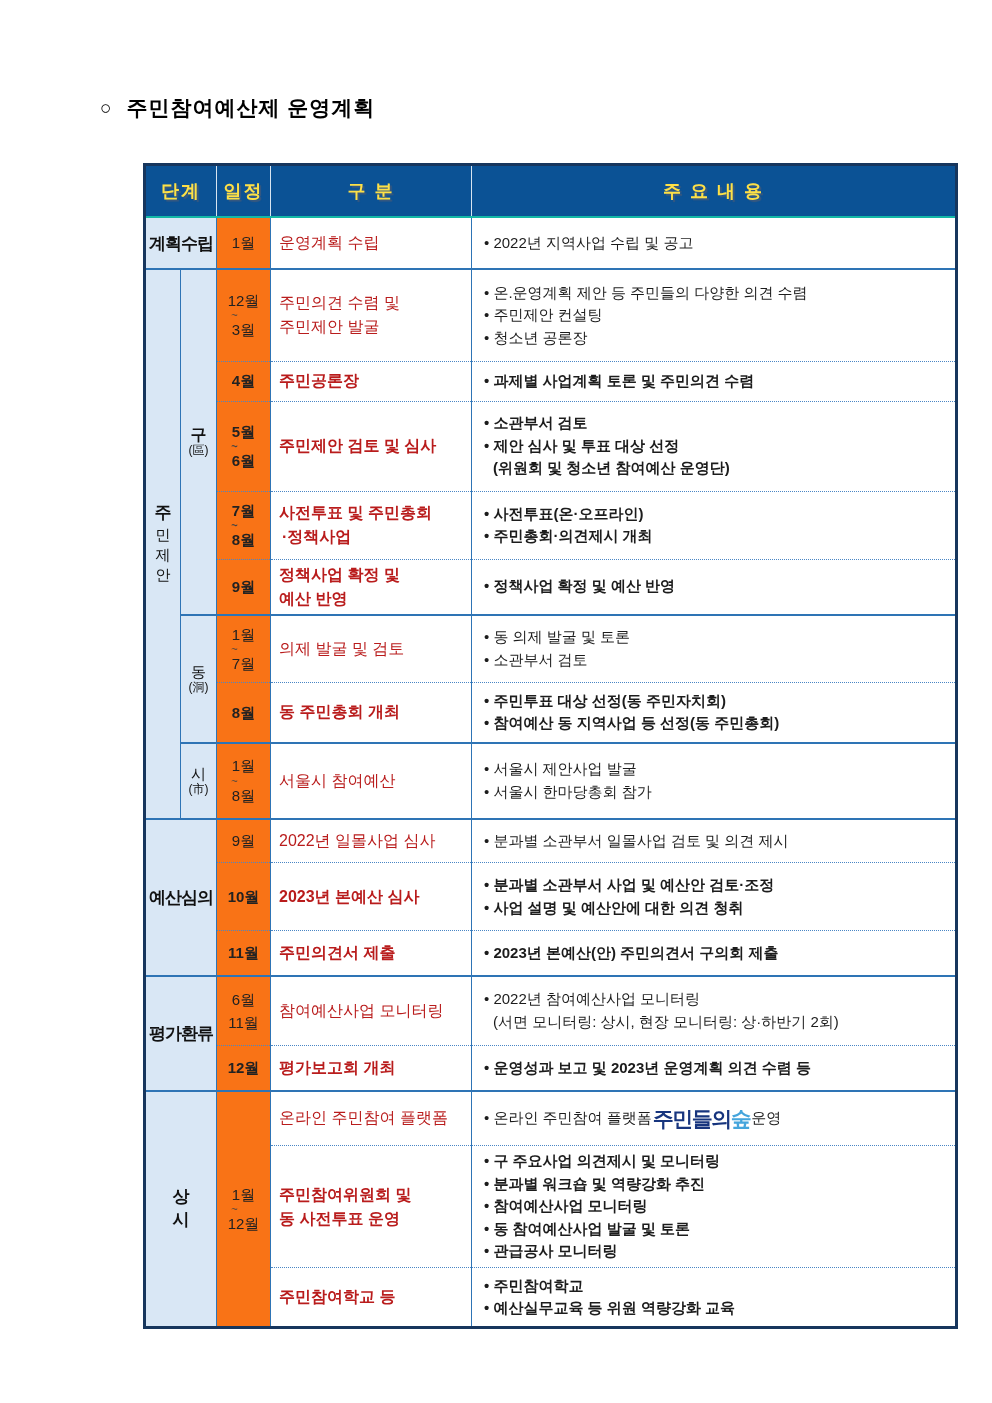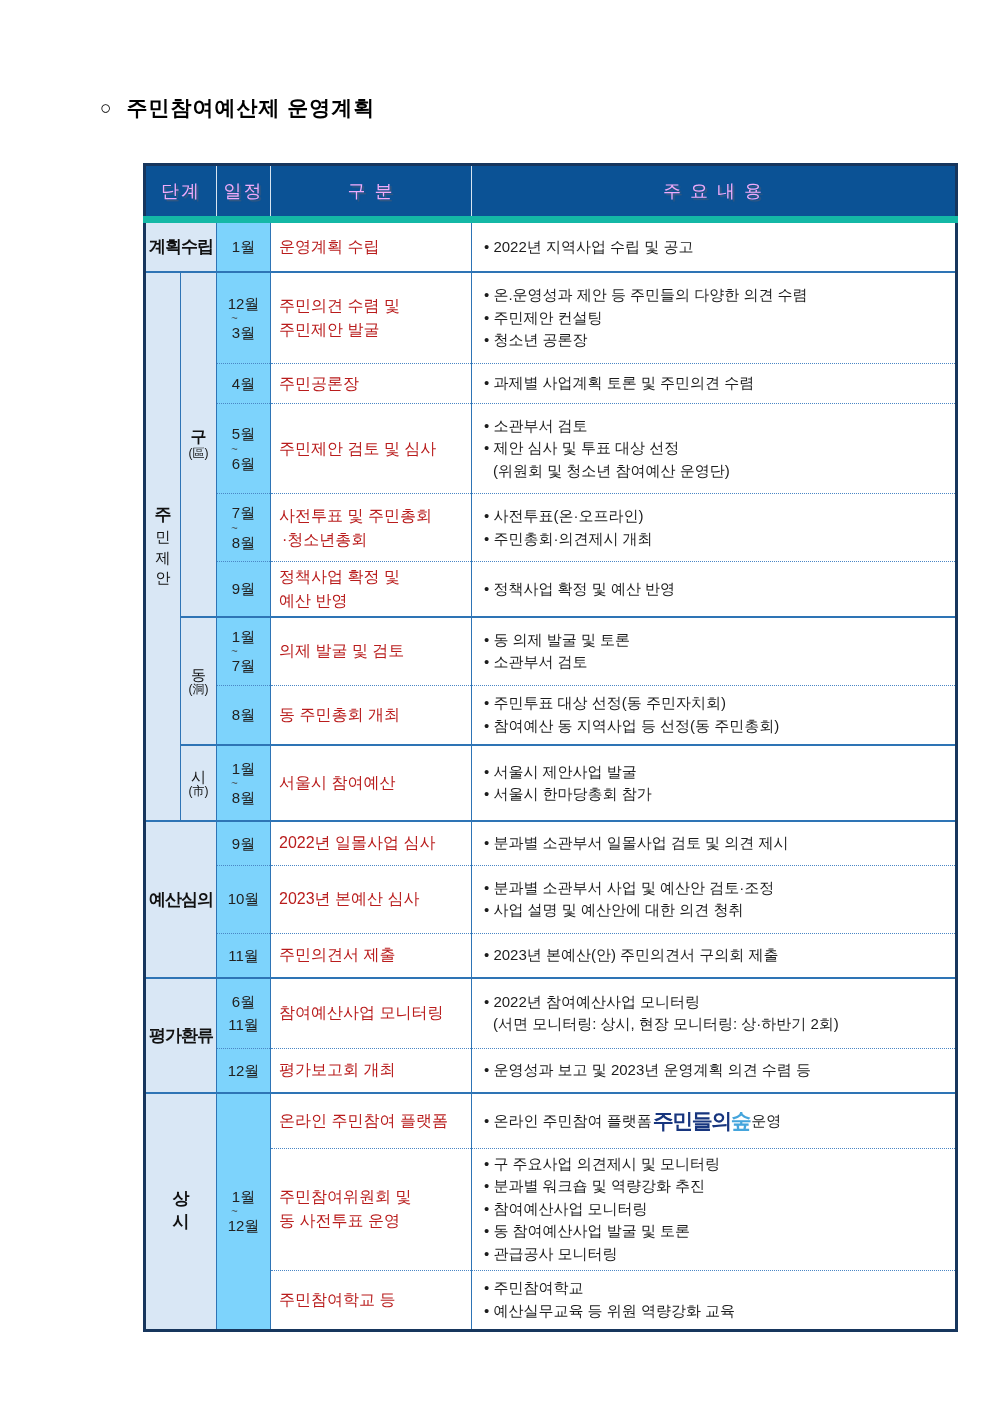--- a/index.html
+++ b/index.html
@@ -14,52 +14,52 @@
     display:flex;align-items:center;gap:14px;
   }
   .doc-title .marker{font-size:19px;font-weight:normal;}
   table.plan{
     position:absolute;left:143px;top:163px;
     width:812px;border-collapse:collapse;table-layout:fixed;
     border:3px solid #17365d;
   }
   col.c1{width:36px}col.c2{width:36px}col.c3{width:54px}col.c4{width:201px}col.c5{width:485px}
   th{
-    background:#0b5295;color:#f0abfc;font-size:18px;font-weight:normal;
+    background:#0b5295;color:#fde047;font-size:18px;font-weight:bold;
     height:48px;text-align:center;vertical-align:middle;
-    border-bottom:7px solid #14b8a6;
+    border-bottom:2px solid #14b8a6;
     text-shadow:2px 2px 1px rgba(70,90,120,0.8);
     letter-spacing:2px;
   }
   th + th{border-left:1px solid #d8e4f0;}
   td{vertical-align:middle;border-left:1px solid #2e74b5;}
   td.first{border-left:none;margin-left:17px;}
   
   .stage,.grp{background:#d9e7f5;text-align:center;color:#111;}
   .h-stage{font-weight:bold;font-size:17px;letter-spacing:-1px;}
   .v-stage div{font-size:15px;line-height:1.35;color:#111;}
   .v-stage div:first-child{font-weight:bold;font-size:17px;}
   .v-stage.allbold div{font-weight:bold;font-size:17px;}
   .grp .lbl{font-size:15px;line-height:1.15;color:#111;}
   .grp.bold .lbl{font-weight:bold;font-size:16px;}
   .grp .hanja{font-size:12px;line-height:1.1;color:#111;}
   
-  .mon{text-align:center;font-size:15px;color:#222;background:#7dd3fc;line-height:1.55;}
+  .mon{text-align:center;font-size:15px;color:#222;background:#f97316;line-height:1.55;}
   .mon .tilde{font-size:11px;line-height:6px;color:#444;transform:translateX(-9px);}
   
   .cat{background:#fff;padding:3px 4px 3px 8px;}
   .cat .ln{color:#b91c1c;font-size:16px;line-height:1.5;}
   .cat .ln.cont{padding-left:3px;}
   
   .con{background:#fff;padding:4px 4px 4px 12px;}
   .con .ln{color:#1c1c1c;font-size:15px;line-height:1.5;}
   .con .ln.cont{padding-left:9px;}
   
   tr.sec td{border-top:2px solid #2e74b5;}
-  tr.dot td{border-top:1px dotted #4a86c5;}
+  tr.dot td{border-top:1px dotted #4a86c5;font-weight:bold;}
   
   .logo-line{color:#1c1c1c;font-size:15px;line-height:1.5;display:flex;align-items:center;flex-wrap:wrap;}
   .logo{font-weight:800;font-size:21px;letter-spacing:-1.5px;color:#17357e;padding:0 1px;}
   .logo .last{color:#45a5dc;}
 </style>
 </head>
 <body>
 
 <div class="doc-title">
   <span class="marker">○</span>
@@ -110,21 +110,21 @@
     <td class="mon">
       <div>12월</div>
       <div class="tilde">~</div>
       <div>3월</div>
     </td>
     <td class="cat">
       <div class="ln">주민의견 수렴 및</div>
       <div class="ln">주민제안 발굴</div>
     </td>
     <td class="con">
-      <div class="ln">• 온.운영성과 제안 등 주민들의 다양한 의견 수렴</div>
+      <div class="ln">• 온.운영계획 제안 등 주민들의 다양한 의견 수렴</div>
       <div class="ln">• 주민제안 컨설팅</div>
       <div class="ln">• 청소년 공론장</div>
     </td>
   </tr>
   <tr class="dot" style="height:40px">
     <td class="mon">
           <div>4월</div>
         </td>
     <td class="cat">
           <div class="ln">주민공론장</div>
@@ -149,21 +149,21 @@
     </td>
   </tr>
   <tr class="dot" style="height:68px">
     <td class="mon">
       <div>7월</div>
       <div class="tilde">~</div>
       <div>8월</div>
     </td>
     <td class="cat">
       <div class="ln">사전투표 및 주민총회</div>
-      <div class="ln cont">·청소년총회</div>
+      <div class="ln cont">·정책사업</div>
     </td>
     <td class="con">
       <div class="ln">• 사전투표(온·오프라인)</div>
       <div class="ln">• 주민총회·의견제시 개최</div>
     </td>
   </tr>
   <tr class="dot" style="height:54px">
     <td class="mon">
           <div>9월</div>
         </td>

